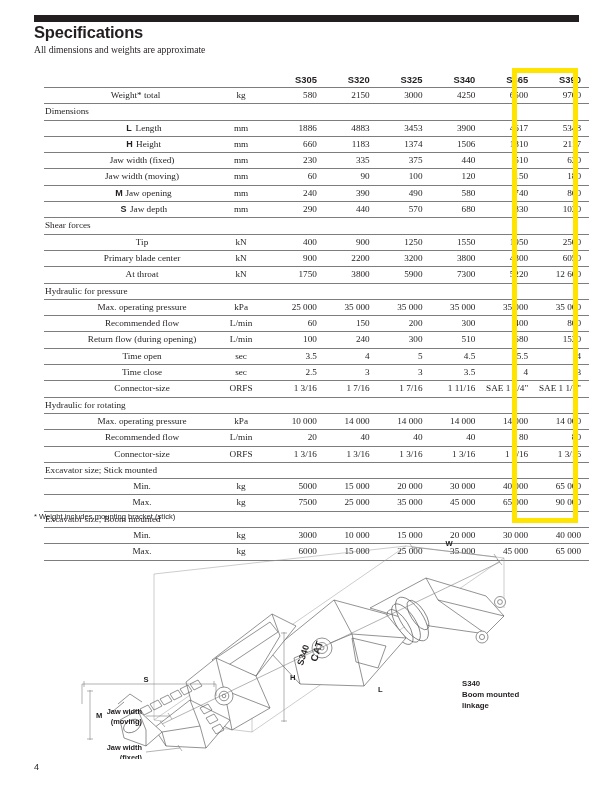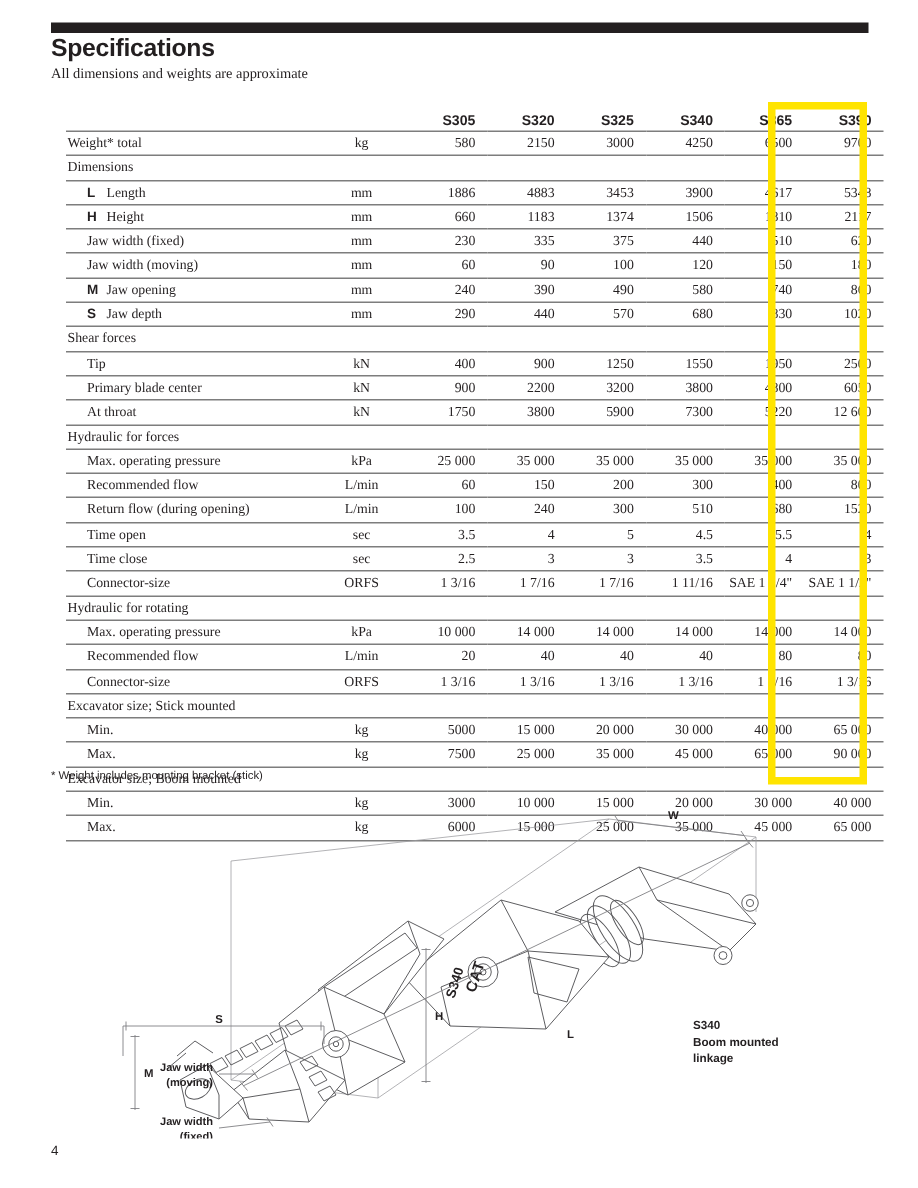--- a/index.html
+++ b/index.html
@@ -89,20 +89,21 @@
   tr.hdr th.c-label-h, tr.hdr th.c-unit-h { text-align: left; }
 
   tr.data td, tr.section td {
     border-top: 0.7px solid #7d7d7d;
     height: 15.3px;
     line-height: 15.3px;
   }
   tr.data td.lbl {
     padding-left: 1px;
     white-space: nowrap;
+    text-align: center;
   }
   tr.data td.lbl.ind { padding-left: 14px; }
   tr.data td.unit {
     text-align: center;
     padding-right: 16px;
   }
   tr.data td.val {
     text-align: right;
     padding-right: 8px;
     white-space: nowrap;
@@ -322,21 +323,21 @@
             <td class="lbl ind">At throat</td>
             <td class="unit">kN</td>
             <td class="val">1750</td>
             <td class="val">3800</td>
             <td class="val">5900</td>
             <td class="val">7300</td>
             <td class="val">5220</td>
             <td class="val">12 600</td>
           </tr>
           <tr class="section">
-            <td class="sec">Hydraulic for forces</td>
+            <td class="sec">Hydraulic for pressure</td>
             <td colspan="7"></td>
           </tr>
           <tr class="data">
             <td class="lbl ind">Max. operating pressure</td>
             <td class="unit">kPa</td>
             <td class="val">25 000</td>
             <td class="val">35 000</td>
             <td class="val">35 000</td>
             <td class="val">35 000</td>
             <td class="val">35 000</td>

